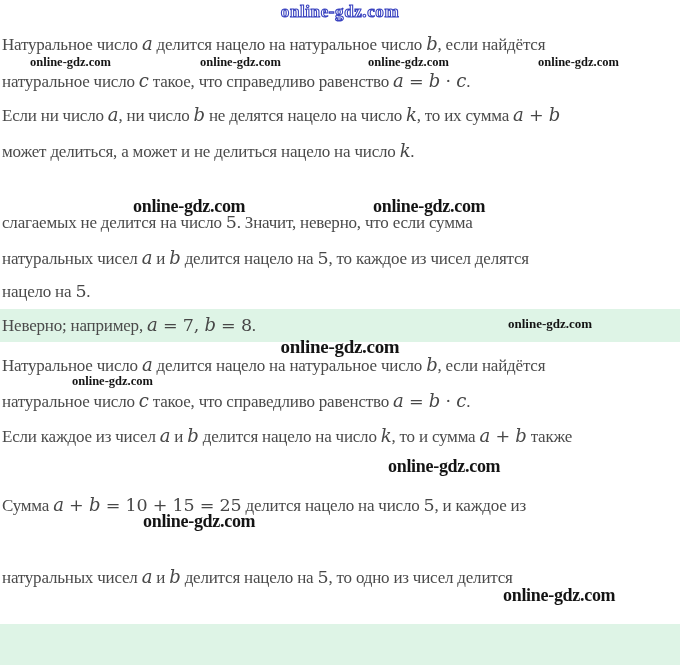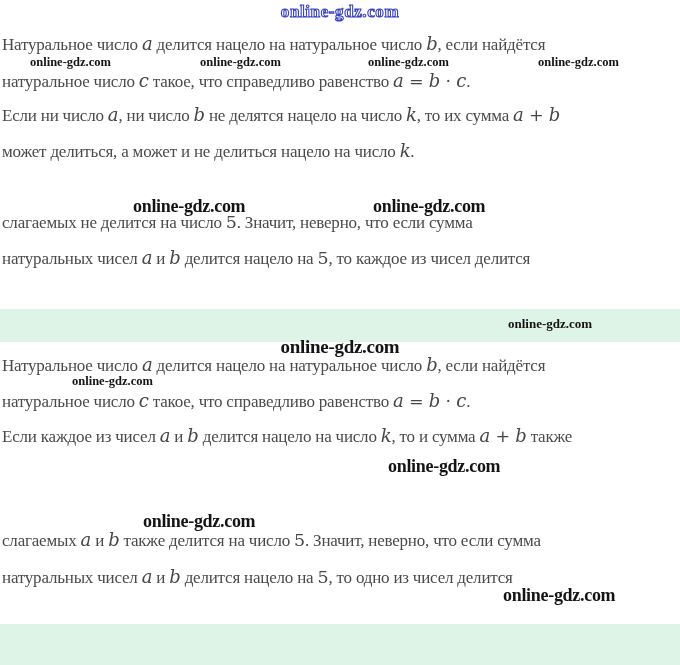--- a/index.html
+++ b/index.html
@@ -60,27 +60,29 @@
     <div class="wm wm-small" style="top: 55px; font-size: 12.5px; left: 30px;">online-gdz.com</div>
     <div class="wm wm-small" style="top: 55px; font-size: 12.5px; left: 200px;">online-gdz.com</div>
     <div class="wm wm-small" style="top: 55px; font-size: 12.5px; left: 368px;">online-gdz.com</div>
     <div class="wm wm-small" style="top: 55px; font-size: 12.5px; left: 538px;">online-gdz.com</div>
     <div class="line" style="top: 70px; left: 2px;"><span class="txt">натуральное число </span><span class="mvar">c</span><span class="txt"> такое, что справедливо равенство </span><span class="mvar">a</span><span class="mnum"> = </span><span class="mvar">b</span><span class="mnum"> · </span><span class="mvar">c</span><span class="txt">.</span></div>
     <div class="line" style="top: 104px; left: 2px;"><span class="txt">Если ни число </span><span class="mvar">a</span><span class="txt">, ни число </span><span class="mvar">b</span><span class="txt"> не делятся нацело на число </span><span class="mvar">k</span><span class="txt">, то их сумма </span><span class="mvar">a</span><span class="mnum"> + </span><span class="mvar">b</span></div>
     <div class="line" style="top: 140px; left: 2px;"><span class="txt">может делиться, а может и не делиться нацело на число </span><span class="mvar">k</span><span class="txt">.</span></div>
     <div class="wm wm-bold" style="top: 196px; font-size: 18px; left: 133px;">online-gdz.com</div>
     <div class="wm wm-bold" style="top: 196px; font-size: 18px; left: 373px;">online-gdz.com</div>
     <div class="line" style="top: 212px; left: 2px;"><span class="txt">слагаемых не делится на число </span><span class="mnum">5</span><span class="txt">. Значит, неверно, что если сумма</span></div>
-    <div class="line" style="top: 247px; left: 2px;"><span class="txt">натуральных чисел </span><span class="mvar">a</span><span class="txt"> и </span><span class="mvar">b</span><span class="txt"> делится нацело на </span><span class="mnum">5</span><span class="txt">, то каждое из чисел делится</span></div>
+    <div class="line" style="top: 247px; left: 2px;"><span class="txt">натуральных чисел </span><span class="mvar">a</span><span class="txt"> и </span><span class="mvar">b</span><span class="txt"> делится нацело на </span><span class="mnum">5</span><span class="txt">, то каждое из чисел делятся</span></div>
+    <div class="line" style="top: 281px; left: 2px;"><span class="txt">нацело на </span><span class="mnum">5</span><span class="txt">.</span></div>
     <div class="band" style="top: 309px; height: 33px;"></div>
+    <div class="line" style="top: 314px; left: 2px;"><span class="txt">Неверно; например, </span><span class="mvar">a</span><span class="mnum"> = 7</span><span class="mnum">, </span><span class="mvar">b</span><span class="mnum"> = 8</span><span class="txt">.</span></div>
     <div class="wm wm-small" style="top: 316px; font-size: 13px; left: 508px;">online-gdz.com</div>
     <div class="wm wm-bold wm-center" style="top: 336px; font-size: 19px;">online-gdz.com</div>
     <div class="line" style="top: 354px; left: 2px;"><span class="txt">Натуральное число </span><span class="mvar">a</span><span class="txt"> делится нацело на натуральное число </span><span class="mvar">b</span><span class="txt">, если найдётся</span></div>
     <div class="wm wm-small" style="top: 374px; font-size: 12.5px; left: 72px;">online-gdz.com</div>
     <div class="line" style="top: 390px; left: 2px;"><span class="txt">натуральное число </span><span class="mvar">c</span><span class="txt"> такое, что справедливо равенство </span><span class="mvar">a</span><span class="mnum"> = </span><span class="mvar">b</span><span class="mnum"> · </span><span class="mvar">c</span><span class="txt">.</span></div>
     <div class="line" style="top: 425px; left: 2px;"><span class="txt">Если каждое из чисел </span><span class="mvar">a</span><span class="txt"> и </span><span class="mvar">b</span><span class="txt"> делится нацело на число </span><span class="mvar">k</span><span class="txt">, то и сумма </span><span class="mvar">a</span><span class="mnum"> + </span><span class="mvar">b</span><span class="txt"> также</span></div>
     <div class="wm wm-bold" style="top: 456px; font-size: 18px; left: 388px;">online-gdz.com</div>
+    <div class="line" style="top: 494px; left: 2px;"><span class="txt">Сумма </span><span class="mvar">a</span><span class="mnum"> + </span><span class="mvar">b</span><span class="mnum"> = 10 + 15 = 25</span><span class="txt"> делится нацело на число </span><span class="mnum">5</span><span class="txt">, и каждое из</span></div>
     <div class="wm wm-bold" style="top: 511px; font-size: 18px; left: 143px;">online-gdz.com</div>
-    <div class="line" style="top: 529px; left: 2px;"><span class="txt">слагаемых </span><span class="mvar">a</span><span class="txt"> и </span><span class="mvar">b</span><span class="txt"> также делится на число </span><span class="mnum">5</span><span class="txt">. Значит, неверно, что если сумма</span></div>
     <div class="line" style="top: 566px; left: 2px;"><span class="txt">натуральных чисел </span><span class="mvar">a</span><span class="txt"> и </span><span class="mvar">b</span><span class="txt"> делится нацело на </span><span class="mnum">5</span><span class="txt">, то одно из чисел делится</span></div>
     <div class="wm wm-bold" style="top: 585px; font-size: 18px; left: 503px;">online-gdz.com</div>
     <div class="band" style="top: 624px; height: 41px;"></div>
   </div>
 
 </body></html>

